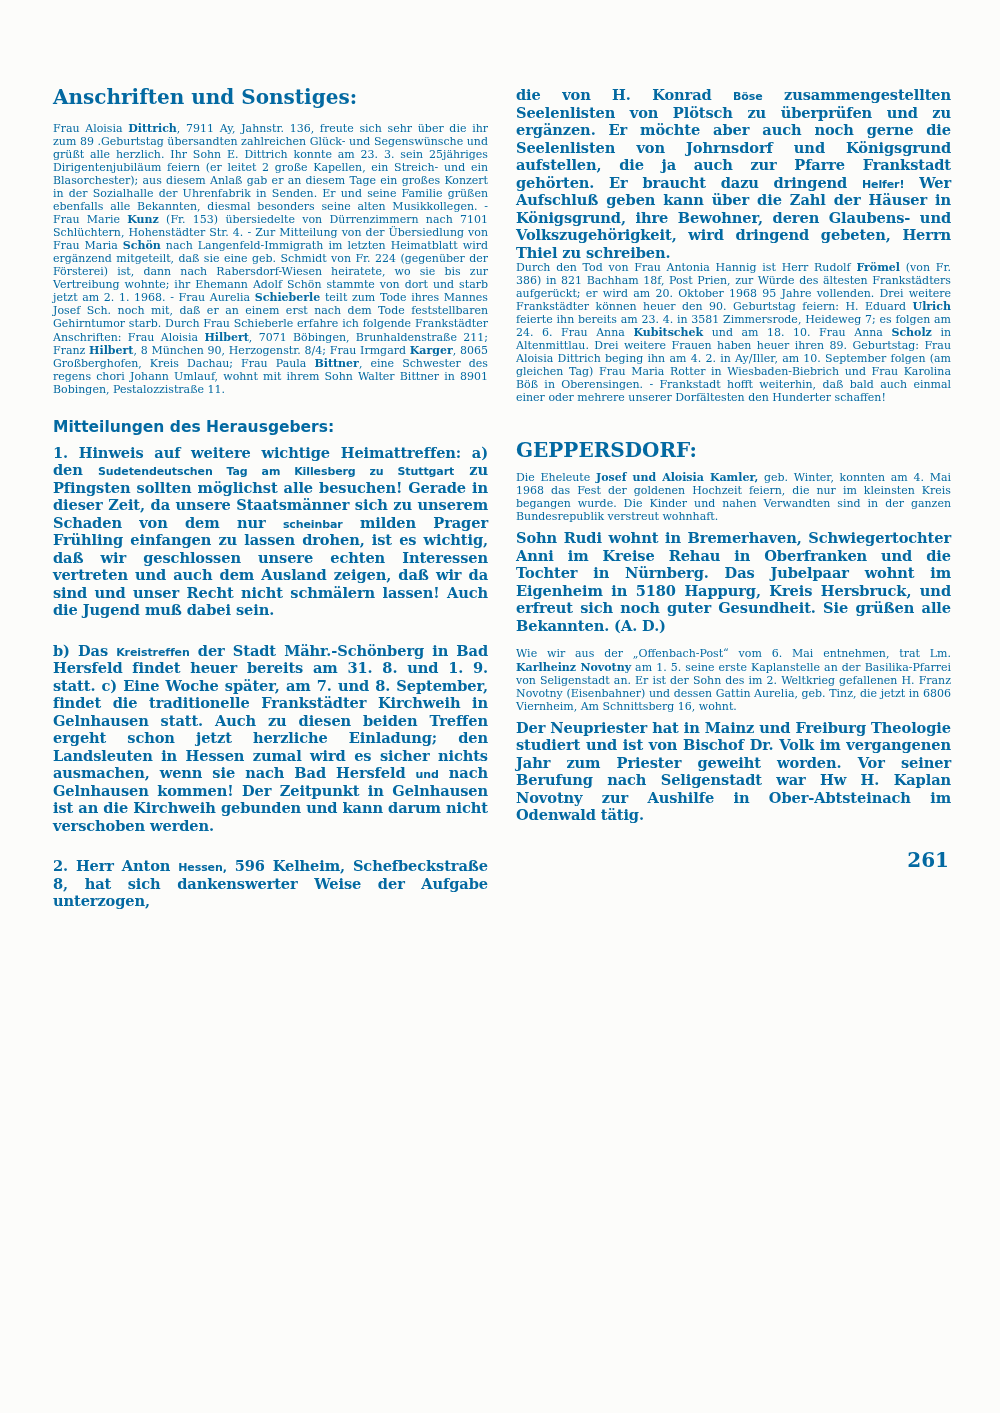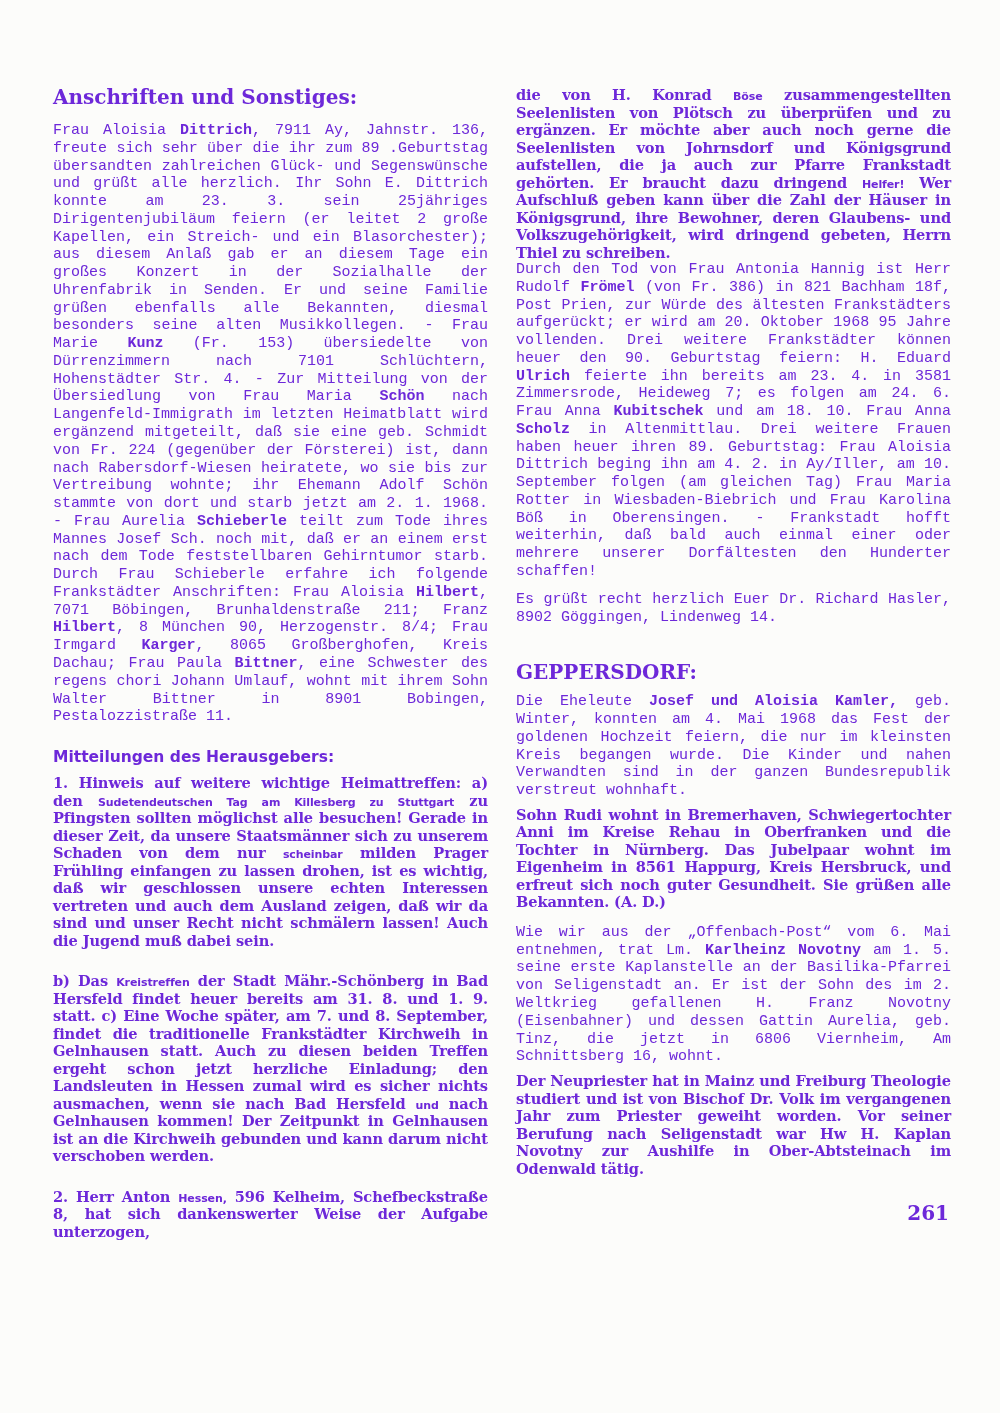--- a/index.html
+++ b/index.html
@@ -6,21 +6,21 @@
   body {
     background: #f4f3ef;
     font-family: "DejaVu Serif", "Liberation Serif", serif;
   }
   .page {
     position: relative;
     width: 1000px;
     height: 1413px;
     margin: 0 auto;
     background: #fcfcfa;
-    color: #6d28d9;
+    color: #0369a1;
     box-sizing: border-box;
     padding: 86px 50px 0 53px;
     overflow: hidden;
   }
   .columns {
     display: flex;
     gap: 28px;
   }
   .col {
     width: 435px;
@@ -36,25 +36,24 @@
   }
   .sans-head {
     font-family: "DejaVu Sans", "Liberation Sans", sans-serif;
     font-weight: bold;
     font-size: 15.5px;
     line-height: 1.1;
     margin: 0;
   }
   
   .body-text {
-    font-size: 15px;
+    font-size: 11px;
     line-height: 1.185;
     text-align: justify;
     margin: 0;
-    font-family: Liberation Mono, monospace;
   }
   .body-text .b { font-weight: bold; }
   
   .note {
     font-size: 14.6px;
     line-height: 1.2;
     font-weight: bold;
     text-align: justify;
     margin: 0;
     letter-spacing: -0.1px;
@@ -99,27 +98,26 @@
 
       <p class="note mt-note"><span>2. Herr Anton </span><span class="b">Hessen,</span><span> 596 Kelheim, Schefbeckstraße 8, hat sich dankenswerter Weise der Aufgabe unterzogen,</span></p>
     </div>
 
     <div class="col">
       <p class="note"><span>die von H. Konrad </span><span class="b">Böse</span><span> zusammengestellten Seelenlisten von Plötsch zu überprüfen und zu ergänzen. Er möchte aber auch noch gerne die Seelenlisten von Johrnsdorf und Königsgrund aufstellen, die ja auch zur Pfarre Frankstadt gehörten. Er braucht dazu dringend </span><span class="b">Helfer!</span><span> Wer Aufschluß geben kann über die Zahl der Häuser in Königsgrund, ihre Bewohner, deren Glaubens- und Volkszugehörigkeit, wird dringend gebeten, Herrn Thiel zu schreiben.</span></p>
 
 
       <p class="body-text"><span>Durch den Tod von Frau Antonia Hannig ist Herr Rudolf </span><span class="b">Frömel</span><span> (von Fr. 386) in 821 Bachham 18f, Post Prien, zur Würde des ältesten Frankstädters aufgerückt; er wird am 20. Oktober 1968 95 Jahre vollenden. Drei weitere Frankstädter können heuer den 90. Geburtstag feiern: H. Eduard </span><span class="b">Ulrich</span><span> feierte ihn bereits am 23. 4. in 3581 Zimmersrode, Heideweg 7; es folgen am 24. 6. Frau Anna </span><span class="b">Kubitschek</span><span> und am 18. 10. Frau Anna </span><span class="b">Scholz</span><span> in Altenmittlau. Drei weitere Frauen haben heuer ihren 89. Geburtstag: Frau Aloisia Dittrich beging ihn am 4. 2. in Ay/Iller, am 10. September folgen (am gleichen Tag) Frau Maria Rotter in Wiesbaden-Biebrich und Frau Karolina Böß in Oberensingen. - Frankstadt hofft weiterhin, daß bald auch einmal einer oder mehrere unserer Dorfältesten den Hunderter schaffen!</span></p>
 
-      <p class="body-text mt-greet"><span>Es grüßt recht herzlich Euer Dr. Richard Hasler, 8902 Göggingen, Lindenweg 14.</span></p>
 
       <h2 class="serif-head mt-gepp">GEPPERSDORF:</h2>
 
       <p class="body-text"><span>Die Eheleute </span><span class="b">Josef und Aloisia Kamler,</span><span> geb. Winter, konnten am 4. Mai 1968 das Fest der goldenen Hochzeit feiern, die nur im kleinsten Kreis begangen wurde. Die Kinder und nahen Verwandten sind in der ganzen Bundesrepublik verstreut wohnhaft.</span></p>
 
-      <p class="note mt-small"><span>Sohn Rudi wohnt in Bremerhaven, Schwiegertochter Anni im Kreise Rehau in Oberfranken und die Tochter in Nürnberg. Das Jubelpaar wohnt im Eigenheim in 8561 Happurg, Kreis Hersbruck, und erfreut sich noch guter Gesundheit. Sie grüßen alle Bekannten. (A. D.)</span></p>
+      <p class="note mt-small"><span>Sohn Rudi wohnt in Bremerhaven, Schwiegertochter Anni im Kreise Rehau in Oberfranken und die Tochter in Nürnberg. Das Jubelpaar wohnt im Eigenheim in 5180 Happurg, Kreis Hersbruck, und erfreut sich noch guter Gesundheit. Sie grüßen alle Bekannten. (A. D.)</span></p>
 
       <p class="body-text mt-nov"><span>Wie wir aus der „Offenbach-Post“ vom 6. Mai entnehmen, trat Lm. </span><span class="b">Karlheinz Novotny</span><span> am 1. 5. seine erste Kaplanstelle an der Basilika-Pfarrei von Seligenstadt an. Er ist der Sohn des im 2. Weltkrieg gefallenen H. Franz Novotny (Eisenbahner) und dessen Gattin Aurelia, geb. Tinz, die jetzt in 6806 Viernheim, Am Schnittsberg 16, wohnt.</span></p>
 
       <p class="note mt-small"><span>Der Neupriester hat in Mainz und Freiburg Theologie studiert und ist von Bischof Dr. Volk im vergangenen Jahr zum Priester geweiht worden. Vor seiner Berufung nach Seligenstadt war Hw H. Kaplan Novotny zur Aushilfe in Ober-Abtsteinach im Odenwald tätig.</span></p>
 
       <div class="page-number">261</div>
     </div>
 
   </div>
 </div>

